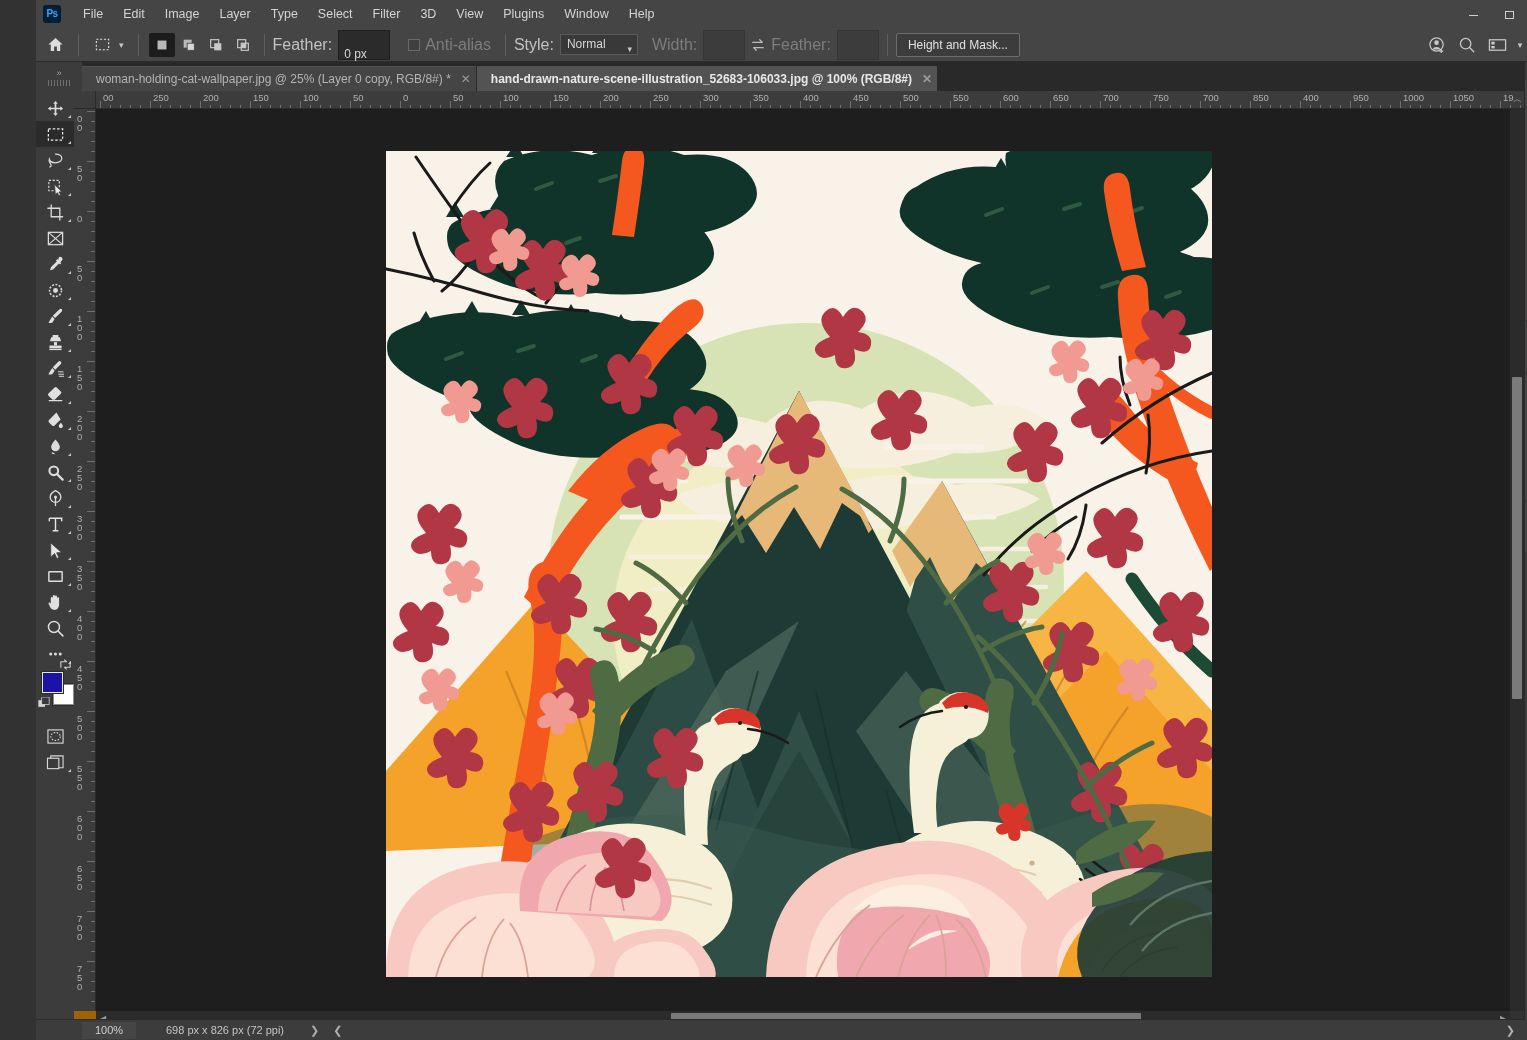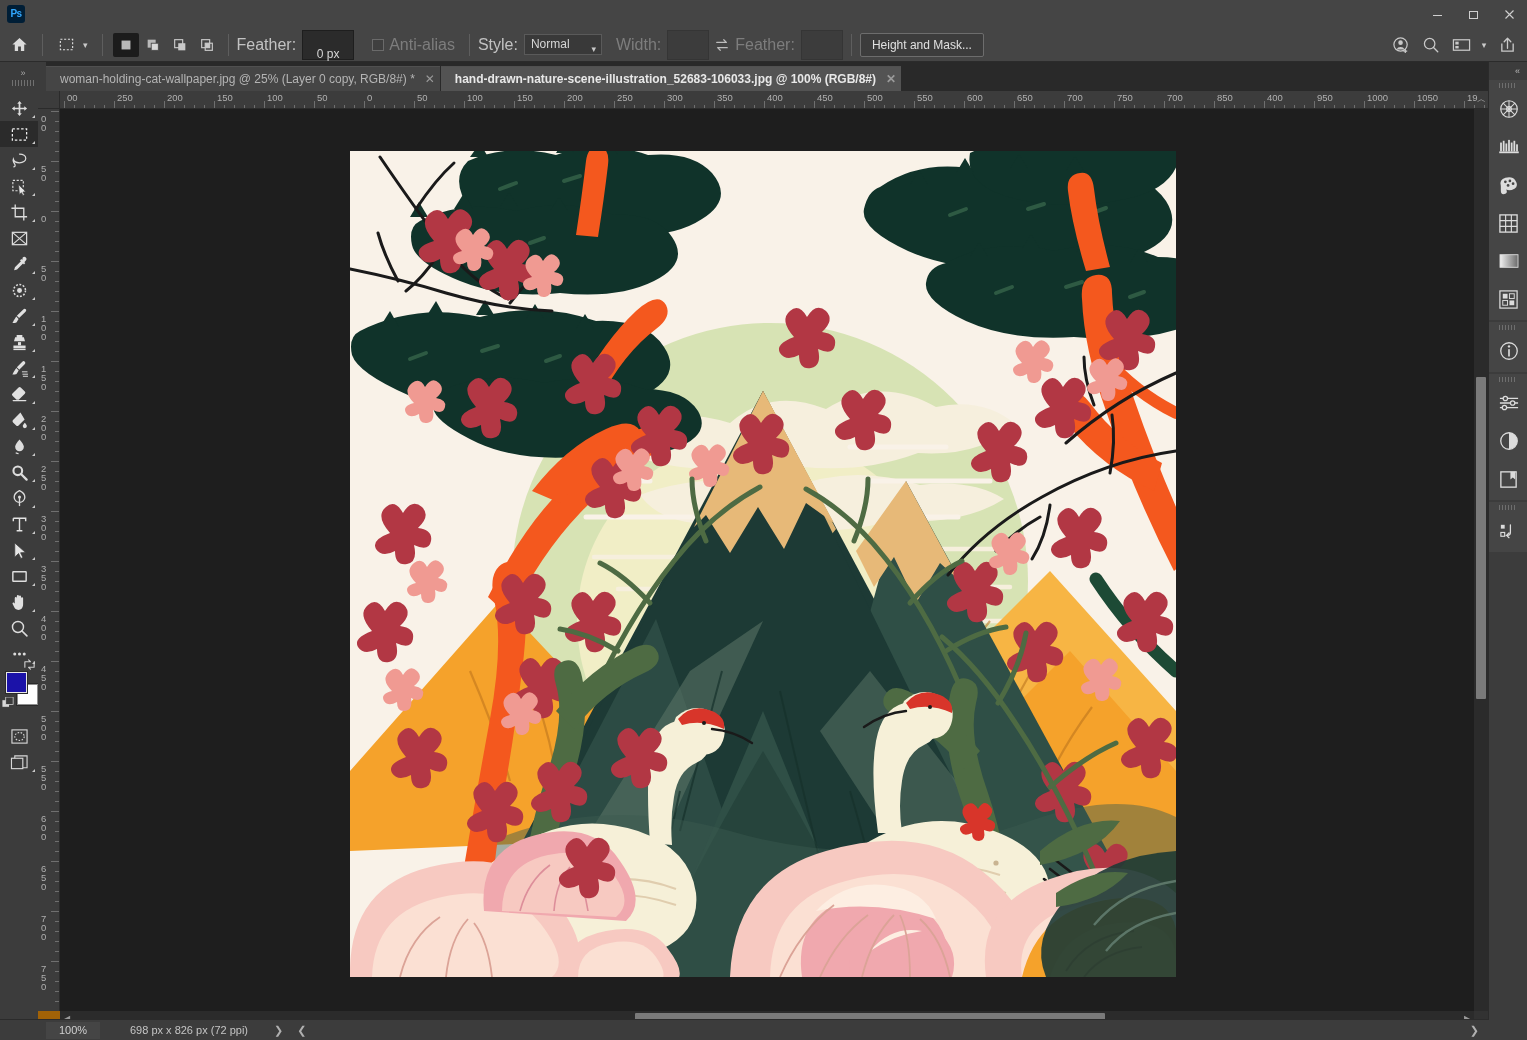--- a/index.html
+++ b/index.html
@@ -3,21 +3,21 @@
 <meta charset="utf-8">
 <style>
   * { box-sizing: border-box; margin: 0; padding: 0; }
   html, body {
     width: 1527px; height: 1040px;
     background: #323232;
     font-family: "Liberation Sans", sans-serif;
     overflow: hidden;
     -webkit-font-smoothing: antialiased;
   }
-  .app { position: relative; width: 1240px; height: 1040px; background: #a16207; }
+  .app { position: relative; width: 1240px; height: 1040px; background: #a16207; margin-left: 36px; }
 
   
   .titlebar {
     position: absolute; left: 0; top: 0; width: 1527px; height: 28px;
     background: #454545; display: flex; align-items: center;
   }
   .ps-logo {
     width: 18px; height: 18px; margin-left: 7px; margin-right: 12px;
     background: #001e36; border-radius: 3px; color: #31a8ff;
     font-size: 10px; font-weight: bold; line-height: 18px; text-align: center;
@@ -52,21 +52,21 @@
   .bool-group { display: flex; align-items: center; gap: 1px; margin-left: 2px; }
   .bool-btn {
     width: 26px; height: 24px; display: flex; align-items: center; justify-content: center;
     border-radius: 2px;
   }
   .bool-btn.active { background: #1c1c1c; }
   .ob-label { color: #c2c2c2; font-size: 16px; margin-right: 6px; white-space: nowrap; }
   .ob-label.dim { color: #7d7d7d; }
   .ob-input {
     background: #2b2b2b; border: 1px solid #1e1e1e; color: #d6d6d6;
-    height: 21px; font-size: 12px; padding: 14px 5px; line-height: 19px; text-align: center;
+    height: 21px; font-size: 12px; padding: 14px 5px; line-height: 19px;
   }
   .ob-input.disabled { background: #3c3c3c; border-color: #353535; }
   .ob-select {
     background: #393939; border: 1px solid #5a5a5a; color: #d6d6d6;
     height: 21px; font-size: 12px; padding: 0 18px 0 6px; line-height: 19px;
     position: relative; display: inline-block; min-width: 78px;
   }
   .ob-select .sel-caret {
     position: absolute; right: 5px; top: 5px; color: #c8c8c8; font-size: 9px;
   }
@@ -220,20 +220,34 @@
     position: absolute; left: 1474px; top: 62px; width: 14px; height: 29px; background: #292929;
   }
 </style>
 </head>
 <body>
 
 <div class="app">
 
   <div class="titlebar">
     <div class="ps-logo">Ps</div>
+    <div class="menu">
+      <div class="menu-item">File</div>
+      <div class="menu-item">Edit</div>
+      <div class="menu-item">Image</div>
+      <div class="menu-item">Layer</div>
+      <div class="menu-item">Type</div>
+      <div class="menu-item">Select</div>
+      <div class="menu-item">Filter</div>
+      <div class="menu-item">3D</div>
+      <div class="menu-item">View</div>
+      <div class="menu-item">Plugins</div>
+      <div class="menu-item">Window</div>
+      <div class="menu-item">Help</div>
+    </div>
     <div class="win-controls">
       <div class="win-btn">
         <svg width="11" height="11" viewBox="0 0 11 11">
             <rect x="1" y="6" width="9" height="1" fill="#cfcfcf"></rect>
           </svg>
       </div>
       <div class="win-btn">
         <svg width="11" height="11" viewBox="0 0 11 11">
             <rect x="1.5" y="2.5" width="8" height="7" fill="none" stroke="#cfcfcf"></rect>
           </svg>

